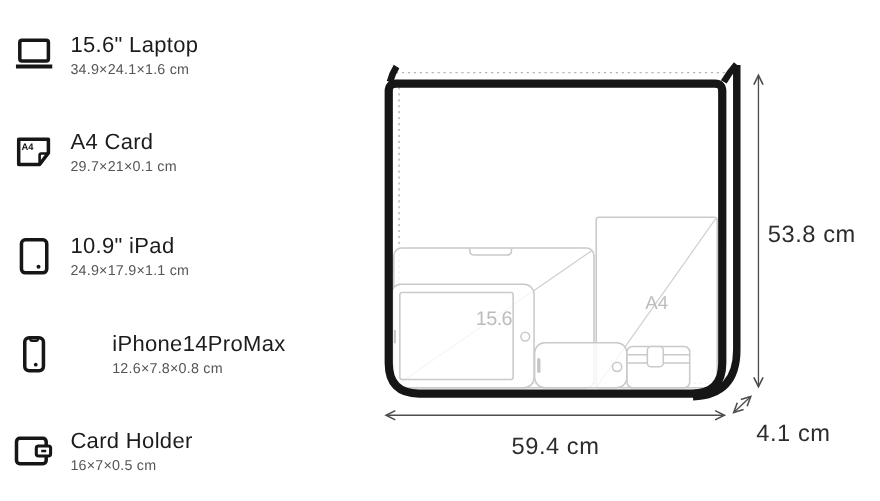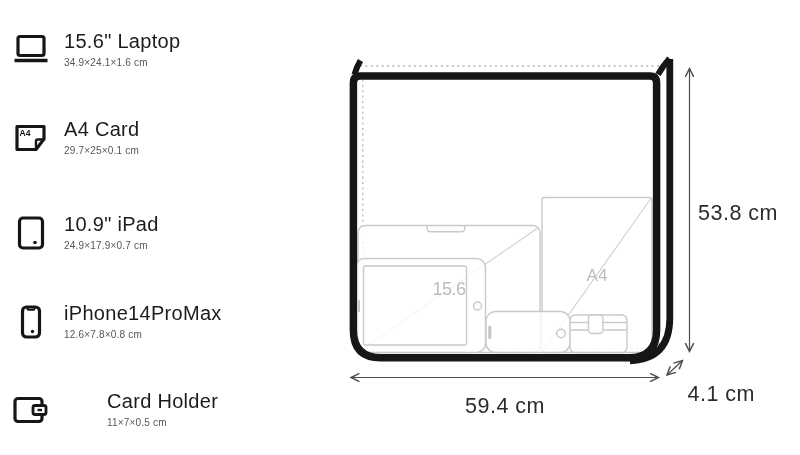--- a/index.html
+++ b/index.html
@@ -6,22 +6,22 @@
   .stage{
     position:relative;width:800px;height:455px;background:#ffffff;overflow:hidden;
     font-family:"Liberation Sans", sans-serif;
   }
   .diagram-svg{position:absolute;left:0;top:0;width:800px;height:455px;}
   .legend{position:absolute;left:0;top:0;width:310px;height:455px;}
   .legend-item{position:absolute;left:8px;display:flex;align-items:center;height:56px;}
   .legend-icon{width:46px;display:flex;align-items:center;justify-content:center;flex:0 0 46px;}
   .legend-text{margin-left:10px;}
   .legend-title{font-size:20px;color:#1c1c1c;letter-spacing:.3px;line-height:25px;white-space:nowrap;}
-  .legend-dims{font-size:10px;color:#565656;letter-spacing:.2px;margin-top:0;line-height:17px;white-space:nowrap;}
-  .it1{top:22px;}.it2{top:110px;}.it3{top:205px;}.it4{top:294px;}.it5{top:382px;gap:43px;}
+  .legend-dims{font-size:13px;color:#565656;letter-spacing:.2px;margin-top:0;line-height:17px;white-space:nowrap;}
+  .it1{top:22px;}.it2{top:110px;}.it3{top:205px;}.it4{top:294px;gap:38px;}.it5{top:382px;}
   svg .dimtext{font-family:"Liberation Sans",sans-serif;font-size:21.5px;fill:#2c2c2c;letter-spacing:.5px;}
   svg .itemlabel{font-family:"Liberation Sans",sans-serif;fill:#bcbcbc;font-weight:500;}
 </style>
 </head>
 <body>
 
 <div class="stage">
 
   <svg class="diagram-svg" viewBox="0 0 800 455" xmlns="http://www.w3.org/2000/svg">
     <defs>
@@ -111,34 +111,34 @@
     <div class="legend-item it2">
       <span class="legend-icon">
         <svg width="36" height="30" viewBox="0 0 36 30">
           <path d="M4,3.5 H31 V16 L23,26.5 H4 Z" fill="none" stroke="#161616" stroke-width="3.2" stroke-linejoin="round"></path>
           <path d="M30,16.5 H24.5 Q23,16.5 23,18 V25.5" fill="none" stroke="#161616" stroke-width="2.4" stroke-linejoin="round"></path>
           <text x="6.5" y="13" font-family="Liberation Sans, sans-serif" font-size="8.5" font-weight="700" fill="#161616">A4</text>
         </svg>
       </span>
       <div class="legend-text">
         <div class="legend-title">A4 Card</div>
-        <div class="legend-dims">29.7×25×0.1 cm</div>
+        <div class="legend-dims">29.7×21×0.1 cm</div>
       </div>
     </div>
 
     <div class="legend-item it3">
       <span class="legend-icon">
         <svg width="30" height="36" viewBox="0 0 30 36">
           <rect x="3.5" y="3" width="23" height="30" rx="3.5" fill="none" stroke="#161616" stroke-width="3.2"></rect>
           <circle cx="19" cy="27.5" r="1.8" fill="#161616"></circle>
         </svg>
       </span>
       <div class="legend-text">
         <div class="legend-title">10.9" iPad</div>
-        <div class="legend-dims">24.9×17.9×0.7 cm</div>
+        <div class="legend-dims">24.9×17.9×1.1 cm</div>
       </div>
     </div>
 
     <div class="legend-item it4">
       <span class="legend-icon">
         <svg width="24" height="36" viewBox="0 0 24 36">
           <rect x="3.5" y="3" width="17" height="30" rx="4" fill="none" stroke="#161616" stroke-width="3.2"></rect>
           <path d="M8.5,3 v1.2 q0,1.6 1.6,1.6 h3.8 q1.6,0 1.6,-1.6 V3" fill="none" stroke="#161616" stroke-width="2"></path>
           <circle cx="13.5" cy="27.5" r="1.7" fill="#161616"></circle>
         </svg>
@@ -152,18 +152,18 @@
     <div class="legend-item it5">
       <span class="legend-icon">
         <svg width="38" height="30" viewBox="0 0 38 30">
           <rect x="3" y="3.5" width="27" height="23" rx="3" fill="none" stroke="#161616" stroke-width="3.2"></rect>
           <rect x="21" y="10.5" width="13" height="9" rx="2" fill="#ffffff" stroke="#161616" stroke-width="2.8"></rect>
           <line x1="25.5" y1="15" x2="30" y2="15" stroke="#161616" stroke-width="2.4"></line>
         </svg>
       </span>
       <div class="legend-text">
         <div class="legend-title">Card Holder</div>
-        <div class="legend-dims">11×7×0.5 cm</div>
+        <div class="legend-dims">16×7×0.5 cm</div>
       </div>
     </div>
 
   </aside>
 </div>
 
 </body></html>

